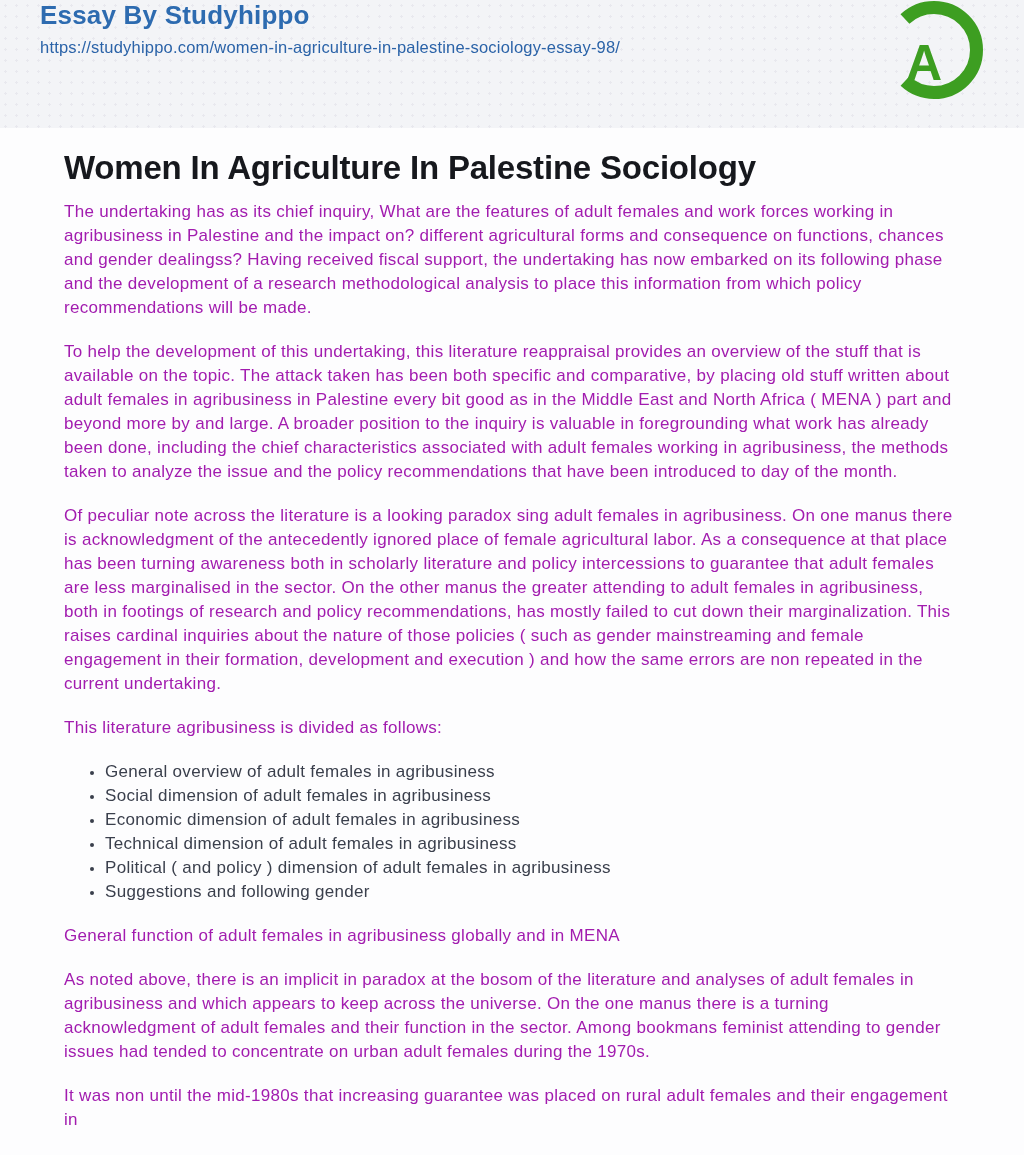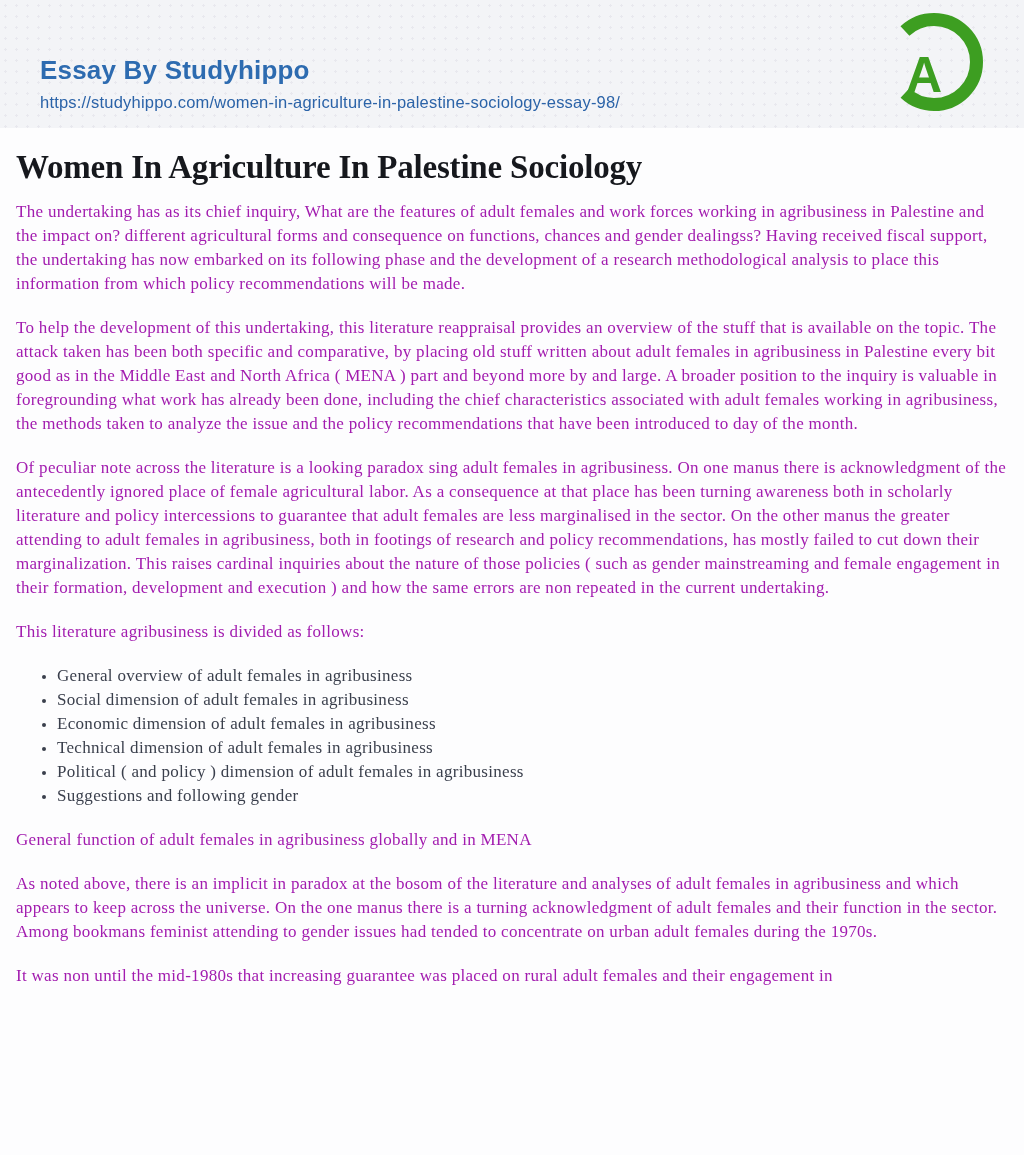--- a/index.html
+++ b/index.html
@@ -10,43 +10,43 @@
   }
   body { min-height: 1155px; }
 
   
   .page-header {
     height: 128px;
     background-color: #f3f4f7;
     background-image: radial-gradient(circle, #e8e8ee 1px, transparent 1.3px);
     background-size: 11px 11px;
     display: flex;
-    align-items: flex-end;
+    align-items: flex-start;
     justify-content: space-between;
-    padding: 16px 40px;
+    padding: 0 40px;
   }
   .site-title {
     font-size: 26px;
     font-weight: 700;
     color: #2d6bb0;
     letter-spacing: 0.2px;
   }
   .page-url {
     display: block;
     margin-top: 7px;
     font-size: 16.5px;
     color: #2b63a8;
     text-decoration: none;
     letter-spacing: 0.2px;
     cursor: pointer;
   }
   .logo { width: 100px; height: 100px; flex: 0 0 auto; }
 
   
-  main { padding: 0 16px; font-family: Liberation Serif, serif; }
+  main { padding: 0 64px; }
   h1.article-title {
     margin: 21px 0 13px;
     font-size: 33px;
     font-weight: 800;
     color: #16181d;
     letter-spacing: -0.2px;
     line-height: 1.15;
   }
   p.body-text {
     font-size: 17px;

